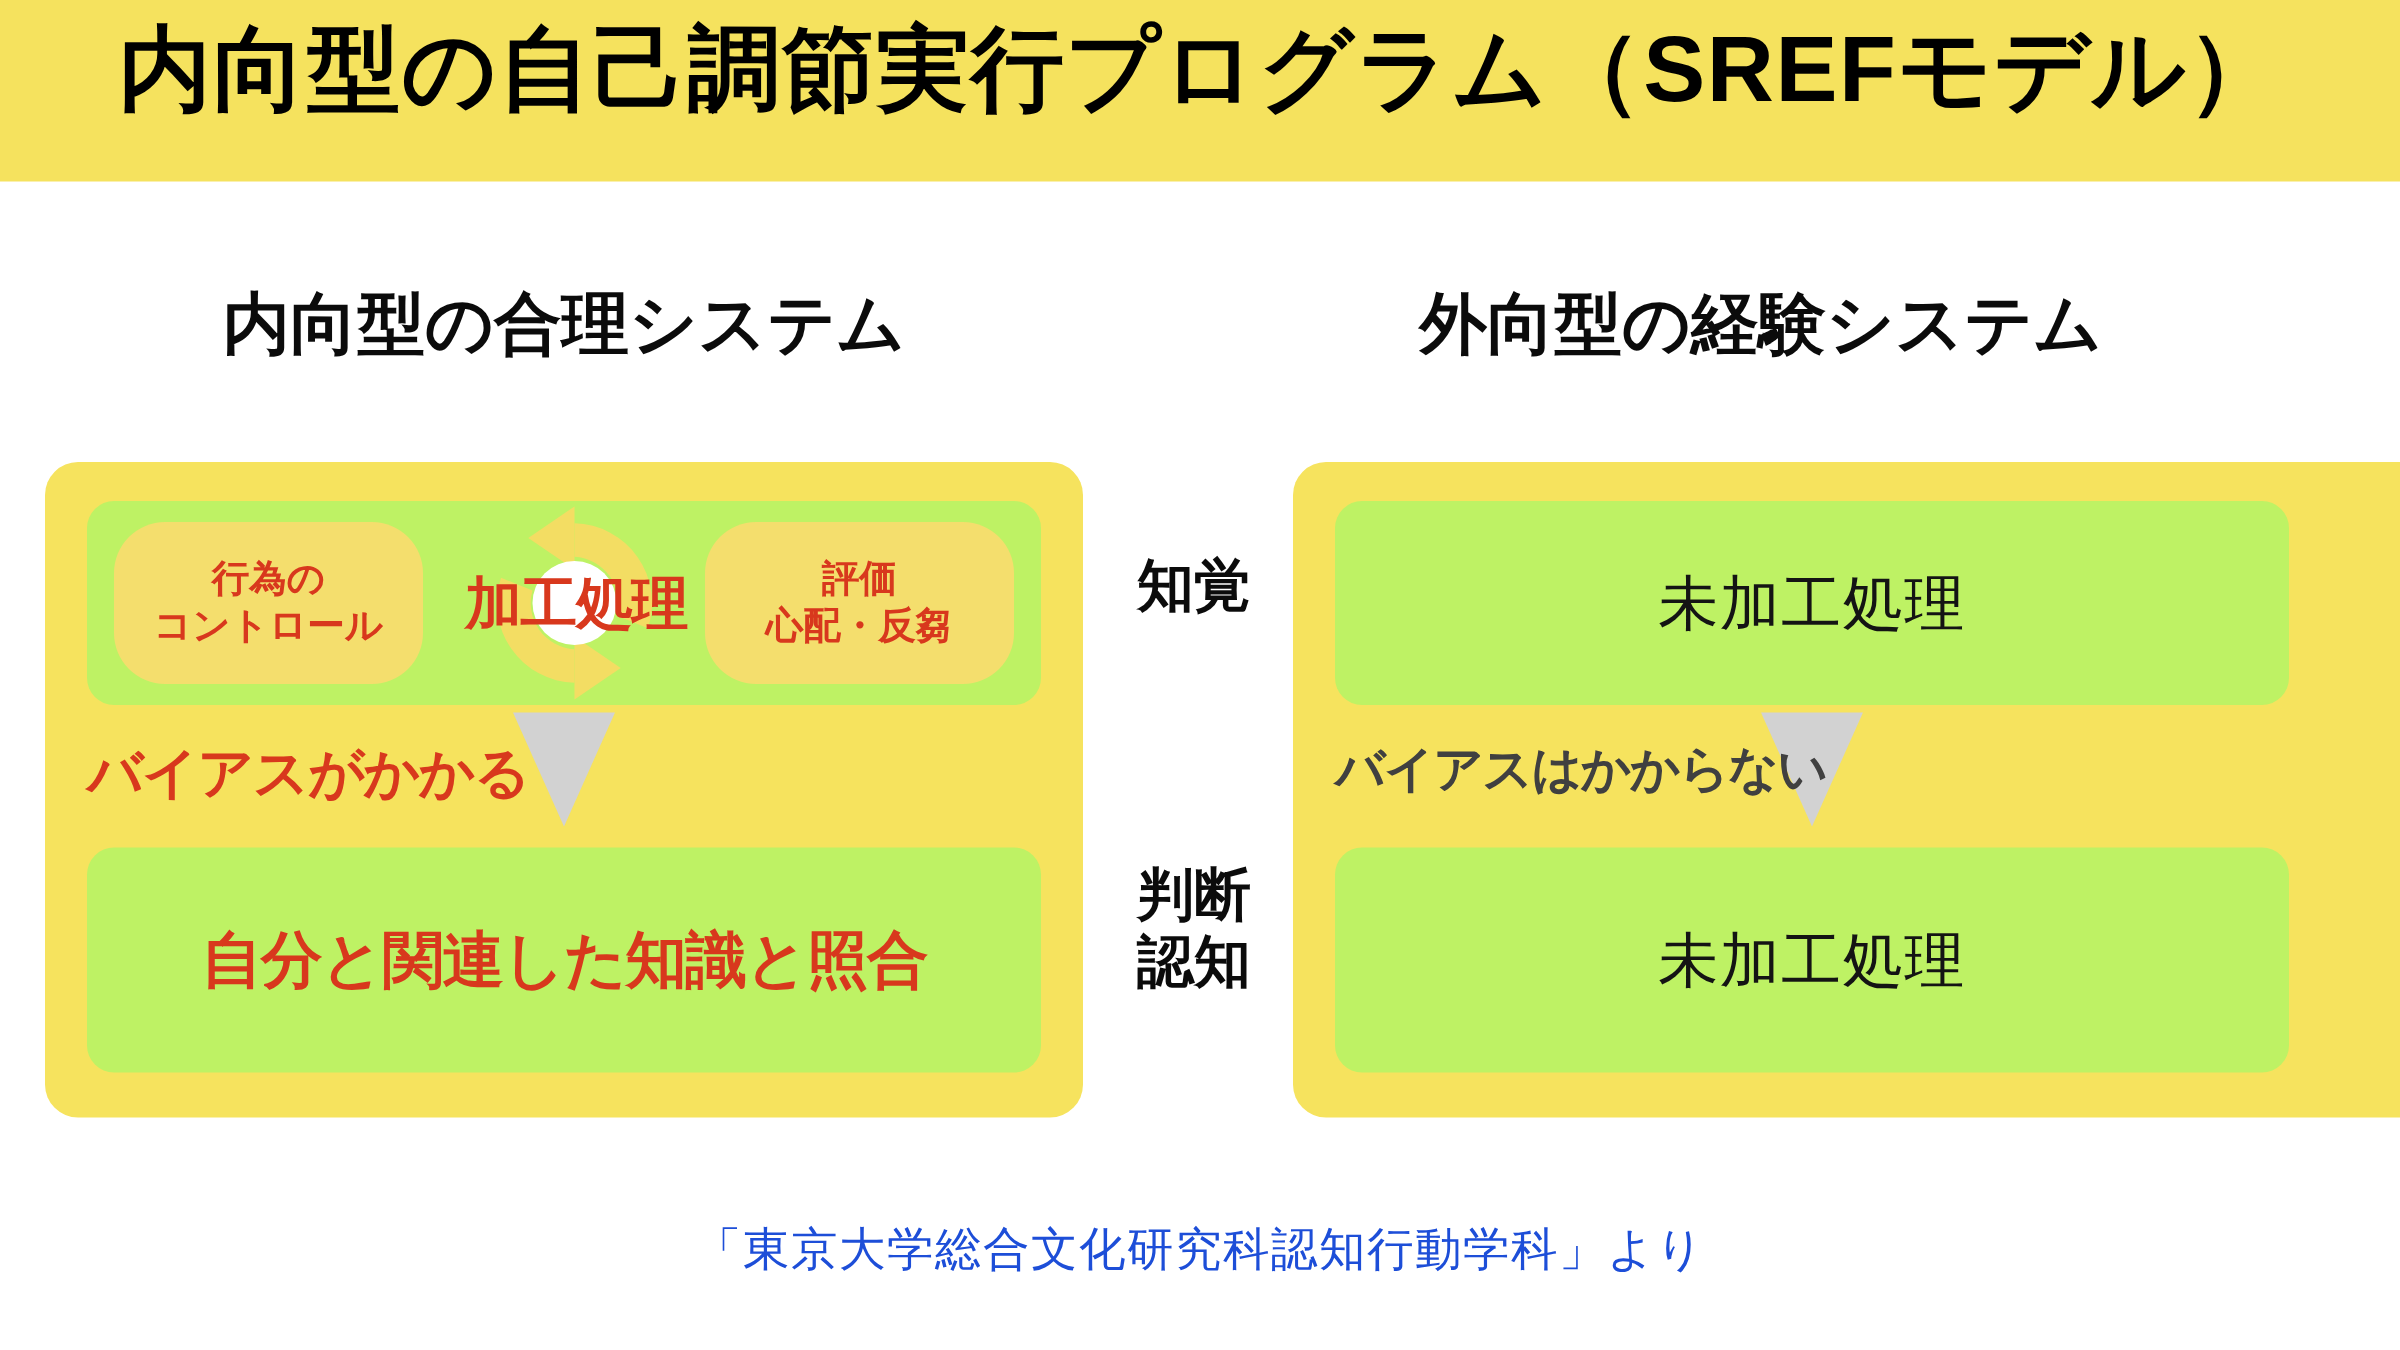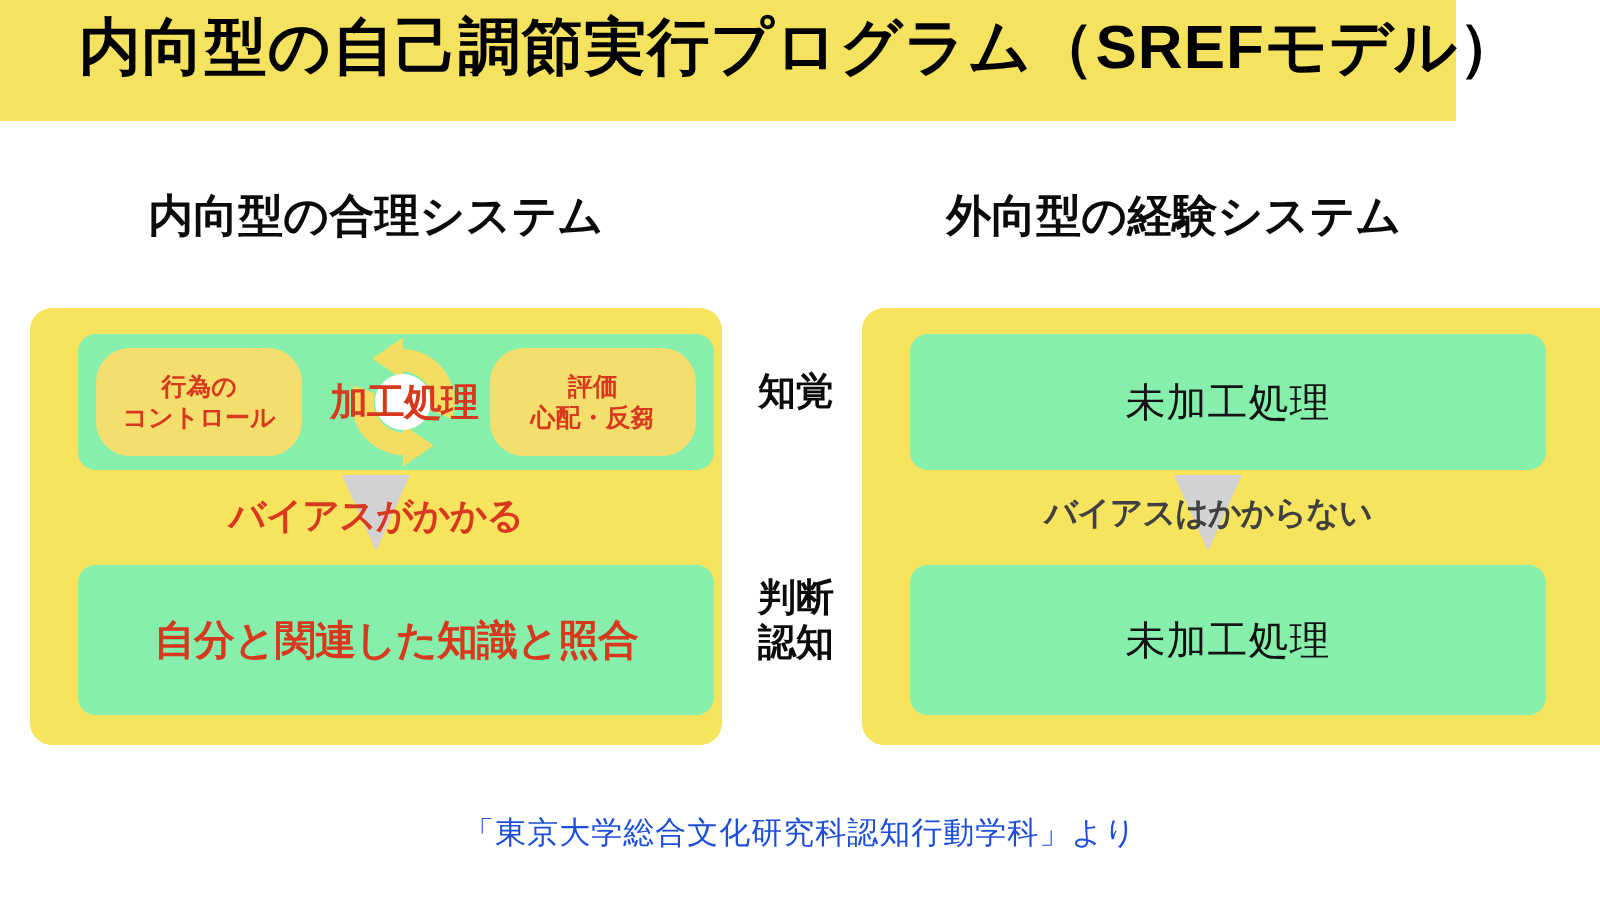--- a/index.html
+++ b/index.html
@@ -17,21 +17,21 @@
     height: 900px;
     background: #ffffff;
     overflow: hidden;
   }
 
   
   .header-band {
     position: absolute;
     left: 0;
     top: 0;
-    width: 1456px;
+    width: 1600px;
     height: 121px;
     background: #f5e25e;
   }
   .header-title {
     position: absolute;
     left: 0;
     top: 14px;
     width: 1600px;
     text-align: center;
     font-size: 62px;
@@ -72,26 +72,25 @@
   .panel {
     position: absolute;
     background: #f6e35e;
     border-radius: 22px;
   }
   .panel.left  { left: 30px;  top: 308px; width: 692px; height: 437px; }
   .panel.right { left: 862px; top: 308px; width: 831px; height: 437px; }
 
   .white-box {
     position: absolute;
-    background: #86efac;
+    background: #bef264;
     border-radius: 18px;
     display: flex;
     align-items: center;
     justify-content: center;
-    margin-left: 20px;
   }
 
   
   .lbox-top {
     left: 28px;  top: 26px;  width: 636px; height: 136px;
   }
   .lbox-bottom {
     left: 28px;  top: 257px; width: 636px; height: 150px;
   }
   
@@ -170,21 +169,21 @@
     height: 0;
     border-left: 34px solid transparent;
     border-right: 34px solid transparent;
     border-top: 76px solid #d2d2d2;
   }
   .bias-text {
     position: absolute;
     left: 0;
     top: 20px;
     width: 100%;
-    text-align: center;
+    text-align: left;
     font-size: 37px;
     font-weight: 900;
     letter-spacing: -1px;
     white-space: nowrap;
   }
   .bias-text.red   { color: #d8381d; }
   .bias-text.black { color: #404040; font-size: 33px; }
 
   
   .box-text-red {

